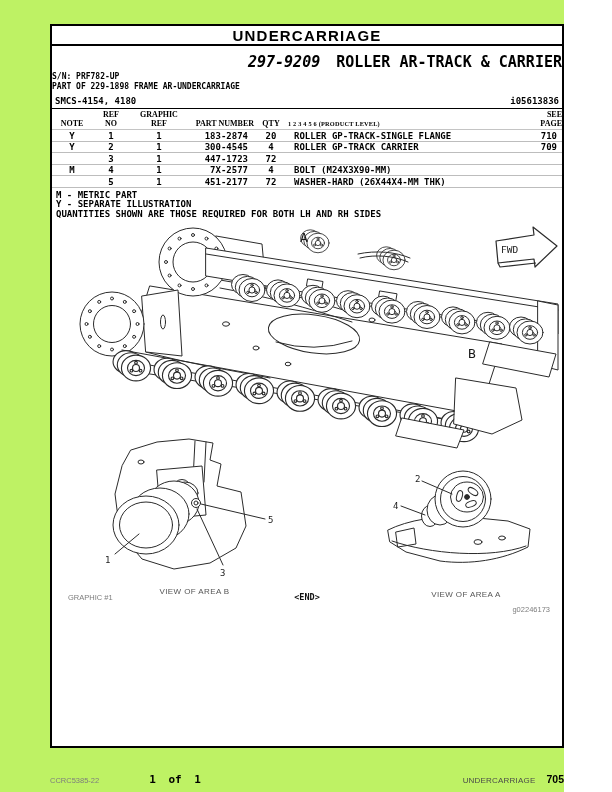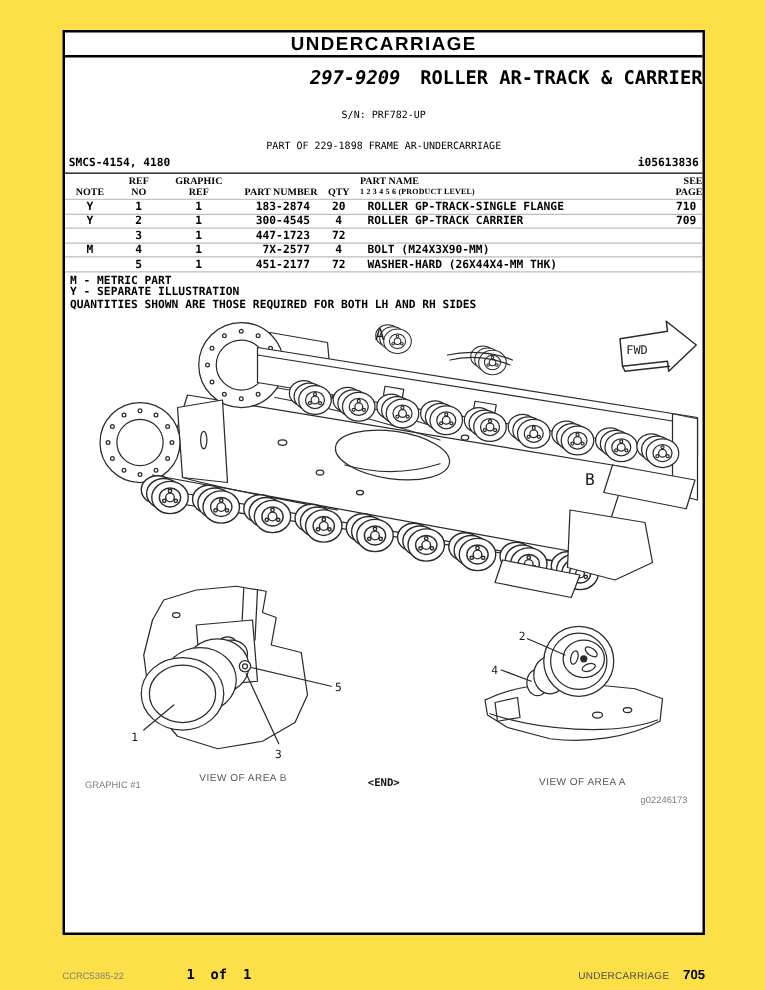--- a/index.html
+++ b/index.html
@@ -1,28 +1,28 @@
 <!DOCTYPE html>
 <html><head>
 <meta charset="utf-8">
 <style>
   html,body{margin:0;padding:0;background:#fff;}
-  .page{position:relative;width:612px;height:792px;background:#fde047;color:#000;
+  .page{position:relative;width:564px;height:792px;background:#bef264;color:#000;
         font-family:"Liberation Sans",sans-serif;overflow:hidden;}
 
   .frame{position:absolute;left:50px;top:24px;width:514px;height:724px;
          border:2px solid #000;box-sizing:border-box;background:#fff;}
   .band{height:20px;border-bottom:2px solid #000;display:flex;align-items:center;
         justify-content:center;box-sizing:border-box;}
   .band-title{font-weight:bold;font-size:15px;letter-spacing:1.2px;}
 
   .title-line{text-align:right;margin-top:7px;font-weight:bold;font-size:15px;
               font-family:"DejaVu Sans Mono","Liberation Mono",monospace;}
   .title-pn{font-style:italic;margin-right:16px;}
-  .sub{text-align:center;font-weight:normal;font-size:8px;margin-top:16px;
+  .sub{text-align:left;font-weight:bold;font-size:8px;margin-top:1px;
        font-family:"DejaVu Sans Mono","Liberation Mono",monospace;}
 
   .meta-row{display:flex;justify-content:space-between;align-items:flex-end;
             padding:5px 3px 2px 3px;border-bottom:1.5px solid #000;
             font-family:"DejaVu Sans Mono","Liberation Mono",monospace;
             font-weight:bold;font-size:9px;}
 
   .ptable{width:100%;font-family:"DejaVu Sans Mono","Liberation Mono",monospace;}
   .prow{display:grid;grid-template-columns:40px 38px 58px 66px 34px 1fr 44px;align-items:end;}
   .phead .cell{font-size:8px;font-weight:bold;line-height:8.5px;padding:2px 0 1px;font-family:Liberation Serif, serif;}
@@ -85,21 +85,20 @@
           <div>REF</div>
           <div>NO</div>
         </div>
         <div class="cell c-center">
           <div>GRAPHIC</div>
           <div>REF</div>
         </div>
         <div class="cell c-right">PART NUMBER</div>
         <div class="cell c-center">QTY</div>
         <div class="cell c-left">
-          <div>PART NAME</div>
           <div class="pl">1  2  3  4  5  6  (PRODUCT LEVEL)</div>
         </div>
         <div class="cell c-page">
           <div>SEE</div>
           <div>PAGE</div>
         </div>
       </div>
 
       <div class="prow data">
         <div class="cell c-center">Y</div>

